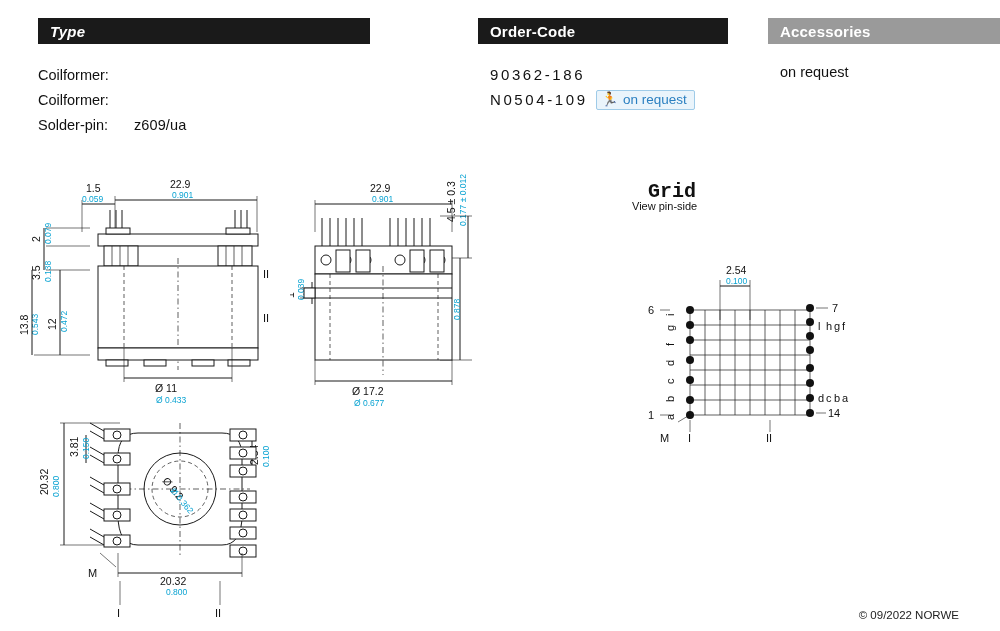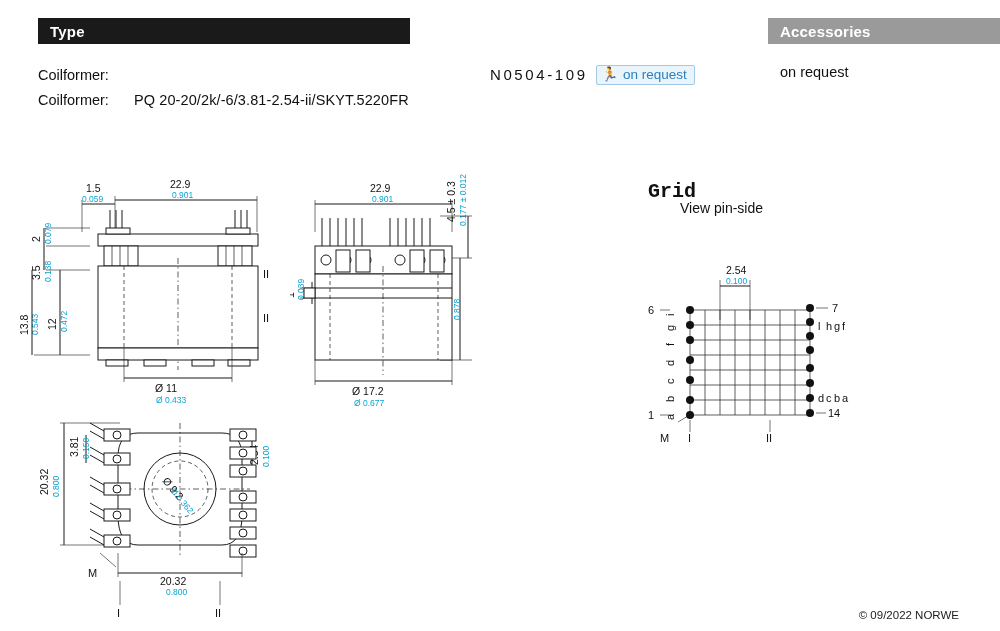--- a/index.html
+++ b/index.html
@@ -13,21 +13,21 @@
     overflow:hidden;
   }
   .page { position:relative; width:1000px; height:631px; }
 
   
   .hdr {
     position:absolute; height:26px; display:flex; align-items:center;
     color:#ffffff; font-weight:bold; font-size:15px; padding-left:12px;
     letter-spacing:0.2px;
   }
-  .hdr-type { left:38px; top:18px; width:372px; background:#1a1a1a; }
+  .hdr-type { left:38px; top:18px; width:332px; background:#1a1a1a;font-style:italic; }
   .hdr-order { left:478px; top:18px; width:250px; background:#1a1a1a; }
   .hdr-acc { left:768px; top:18px; width:232px; background:#9a9a9a; }
 
   
   .type-rows { position:absolute; left:38px; top:62px; font-size:14.5px; }
   .type-row { height:25px; display:flex; align-items:center; white-space:nowrap; }
   .type-label { width:96px; display:inline-block; }
   .type-value { letter-spacing:0.1px; }
 
   
@@ -39,21 +39,21 @@
     color:#2a7fc0; font-size:13.5px; padding:1px 7px 2px 5px; border-radius:2px;
     display:inline-flex; align-items:center; gap:4px; white-space:nowrap;
   }
   .runner { color:#3b9fe0; font-size:14px; line-height:1; }
 
   
   .acc-text { position:absolute; left:780px; top:64px; font-size:14.5px; }
 
   
   .grid-title { position:absolute; left:648px; top:180px; font-size:20px; font-weight:bold;font-family:Liberation Mono, monospace; }
-  .grid-sub { position:absolute; left:680px; top:200px; font-size:14px; }
+  .grid-sub { position:absolute; left:632px; top:200px; font-size:11px; }
 
   
   .footer { position:absolute; right:41px; bottom:10px; font-size:11.5px; color:#222; }
 
   
   svg { display:block; }
   .dim { fill:#111; font-size:10.5px; font-family:"Liberation Sans", sans-serif; }
   .dimi { fill:#0aa3d2; font-size:8.5px; font-family:"Liberation Sans", sans-serif; }
   .lbl { fill:#111; font-size:11px; font-family:"Liberation Sans", sans-serif; }
   .ln { stroke:#1a1a1a; stroke-width:1; fill:none; }
@@ -63,33 +63,40 @@
   .ext { stroke:#1a1a1a; stroke-width:0.6; fill:none; }
   .fillw { fill:#ffffff; stroke:#1a1a1a; stroke-width:1; }
   .dot { fill:#111; }
 </style>
 </head>
 <body>
 
 <div class="page">
 
   <div class="hdr hdr-type">Type</div>
+  <div class="hdr hdr-order">Order-Code</div>
   <div class="hdr hdr-acc">Accessories</div>
 
   <div class="type-rows">
     <div class="type-row">
       <span class="type-label">Coilformer:</span>
     </div>
     <div class="type-row">
       <span class="type-label">Coilformer:</span>
-      <span class="type-value">PQ 20-20/2k/-6/3.81-2.54-ii/SKYT.5220FR</span>
+    </div>
+    <div class="type-row">
+      <span class="type-label">Solder-pin:</span>
+      <span class="type-value">z609/ua</span>
     </div>
   </div>
 
   <div class="order-rows">
+    <div class="order-row">
+      <span class="order-code">90362-186</span>
+    </div>
     <div class="order-row">
       <span class="order-code">N0504-109</span>
       <span class="req-chip">
         <span class="runner">🏃</span>
         <span>on request</span>
       </span>
     </div>
   </div>
 
   <div class="acc-text">on request</div>

